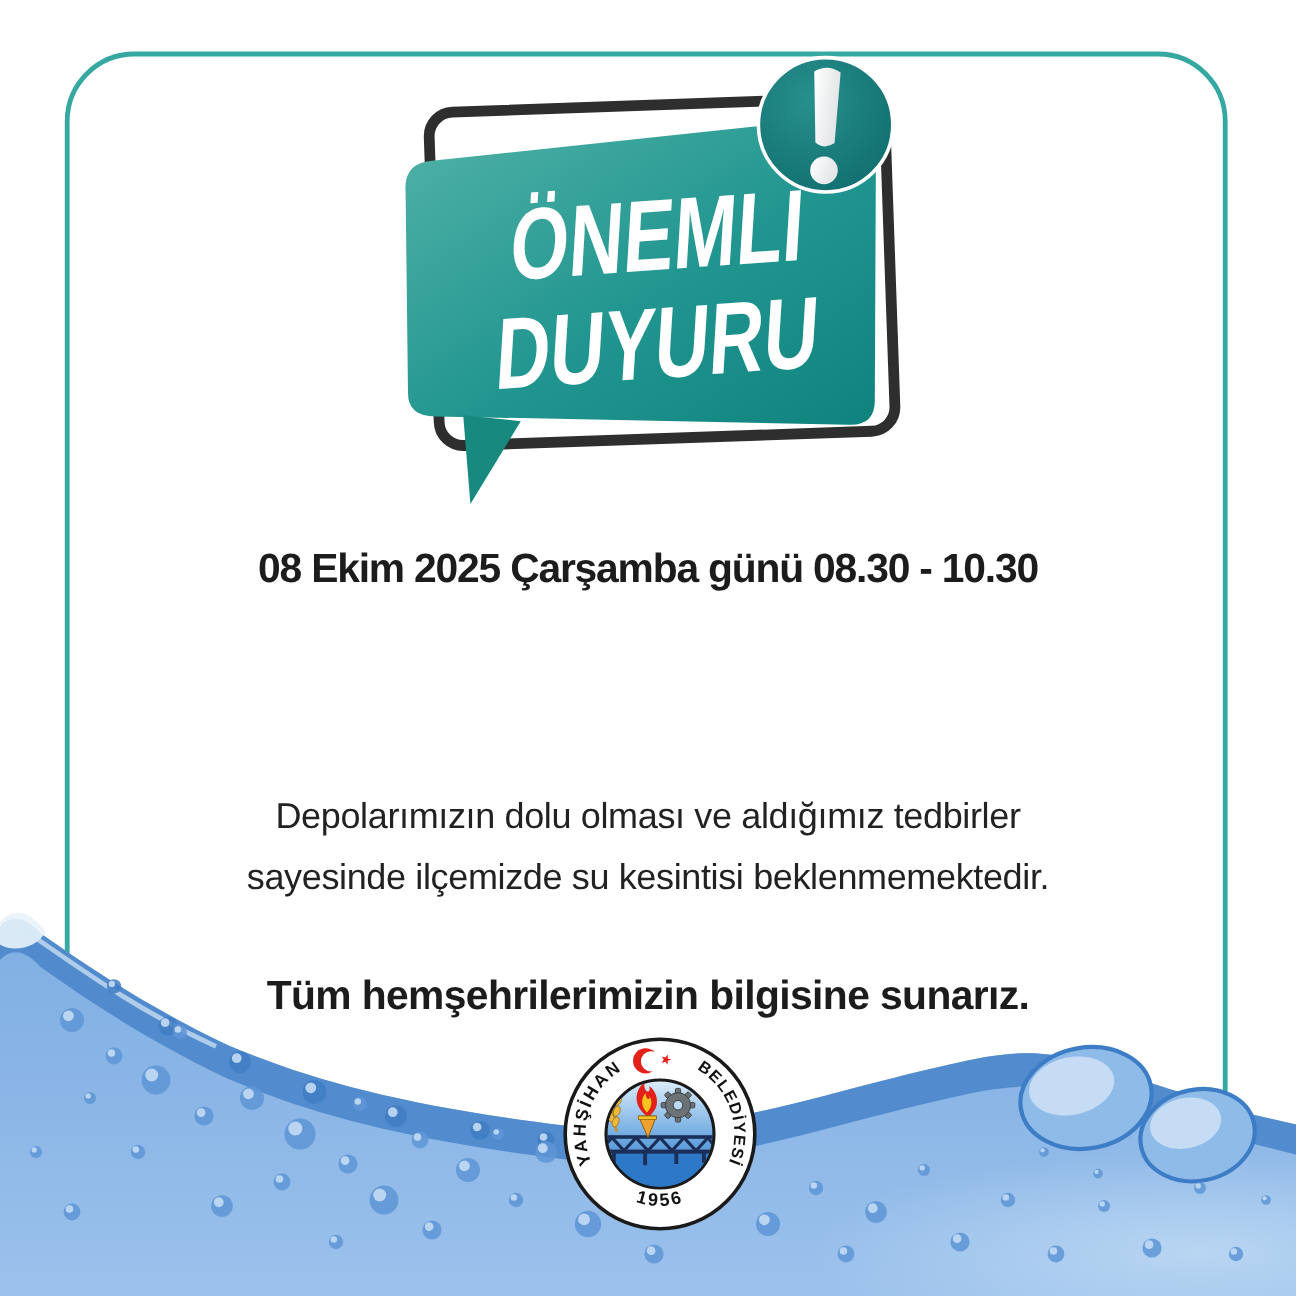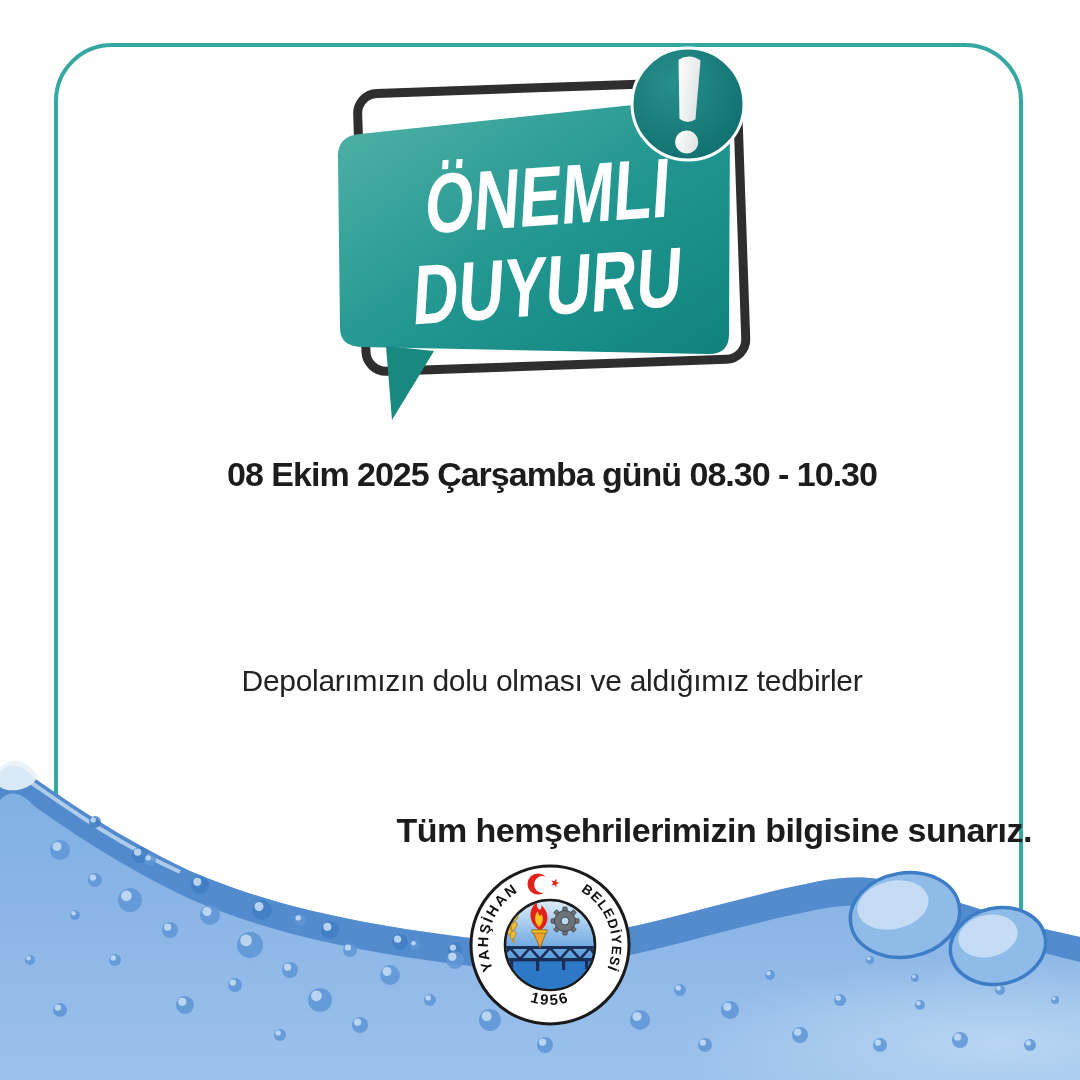--- a/index.html
+++ b/index.html
@@ -10,25 +10,25 @@
   }
   .card-border{
     position:absolute;left:54px;top:43px;width:969px;height:990px;
     border:4px solid #35a8a2;border-radius:58px;box-sizing:border-box;
     background:transparent;z-index:1;
   }
   .badge-svg{position:absolute;left:280px;top:30px;width:480px;height:410px;z-index:5;}
   .water-svg{position:absolute;left:0;top:740px;width:1080px;height:340px;z-index:3;}
   .logo-svg{position:absolute;left:466px;top:861px;width:168px;height:168px;z-index:6;}
   .body-text{
-    position:absolute;left:72px;width:960px;text-align:center;color:#1c1c1c;z-index:4;
+    position:absolute;left:60px;width:960px;text-align:center;color:#1c1c1c;z-index:4;
   }
   .p1{top:448px;font-size:34px;font-weight:bold;line-height:52px;letter-spacing:-1px;}
   .p2{top:655px;font-size:30px;font-weight:normal;line-height:51px;letter-spacing:-0.3px;color:#222;}
-  .p3{top:804px;font-size:34px;font-weight:bold;line-height:52px;letter-spacing:-0.5px;text-align:right;}
+  .p3{top:804px;font-size:34px;font-weight:bold;line-height:52px;letter-spacing:-0.5px;}
   .line{white-space:nowrap;}
   text, textPath { font-family:"Liberation Sans", sans-serif; }
 </style>
 </head>
 <body>
 
 <div class="card-border"></div>
 
 <svg class="badge-svg" viewBox="280 30 480 410">
   <defs>
@@ -63,20 +63,21 @@
       <circle cx="688" cy="142" r="11.5" fill="url(#exGrad)"></circle>
     </g>
   </g>
 </svg>
 
 <div class="body-text p1">
   <div class="line">08 Ekim 2025 Çarşamba günü 08.30 - 10.30</div>
 </div>
 <div class="body-text p2">
   <div class="line">Depolarımızın dolu olması ve aldığımız tedbirler</div>
+  <div class="line">sayesinde ilçemizde su kesintisi beklenmemektedir.</div>
 </div>
 <div class="body-text p3">
   <div class="line">Tüm hemşehrilerimizin bilgisine sunarız.</div>
 </div>
 
 <svg class="water-svg" viewBox="0 740 1080 340">
   <defs>
     <linearGradient id="waterGrad" x1="0" y1="0" x2="0" y2="1">
       <stop offset="0" stop-color="#7fafe3"></stop>
       <stop offset="0.45" stop-color="#8ab5e6"></stop>

